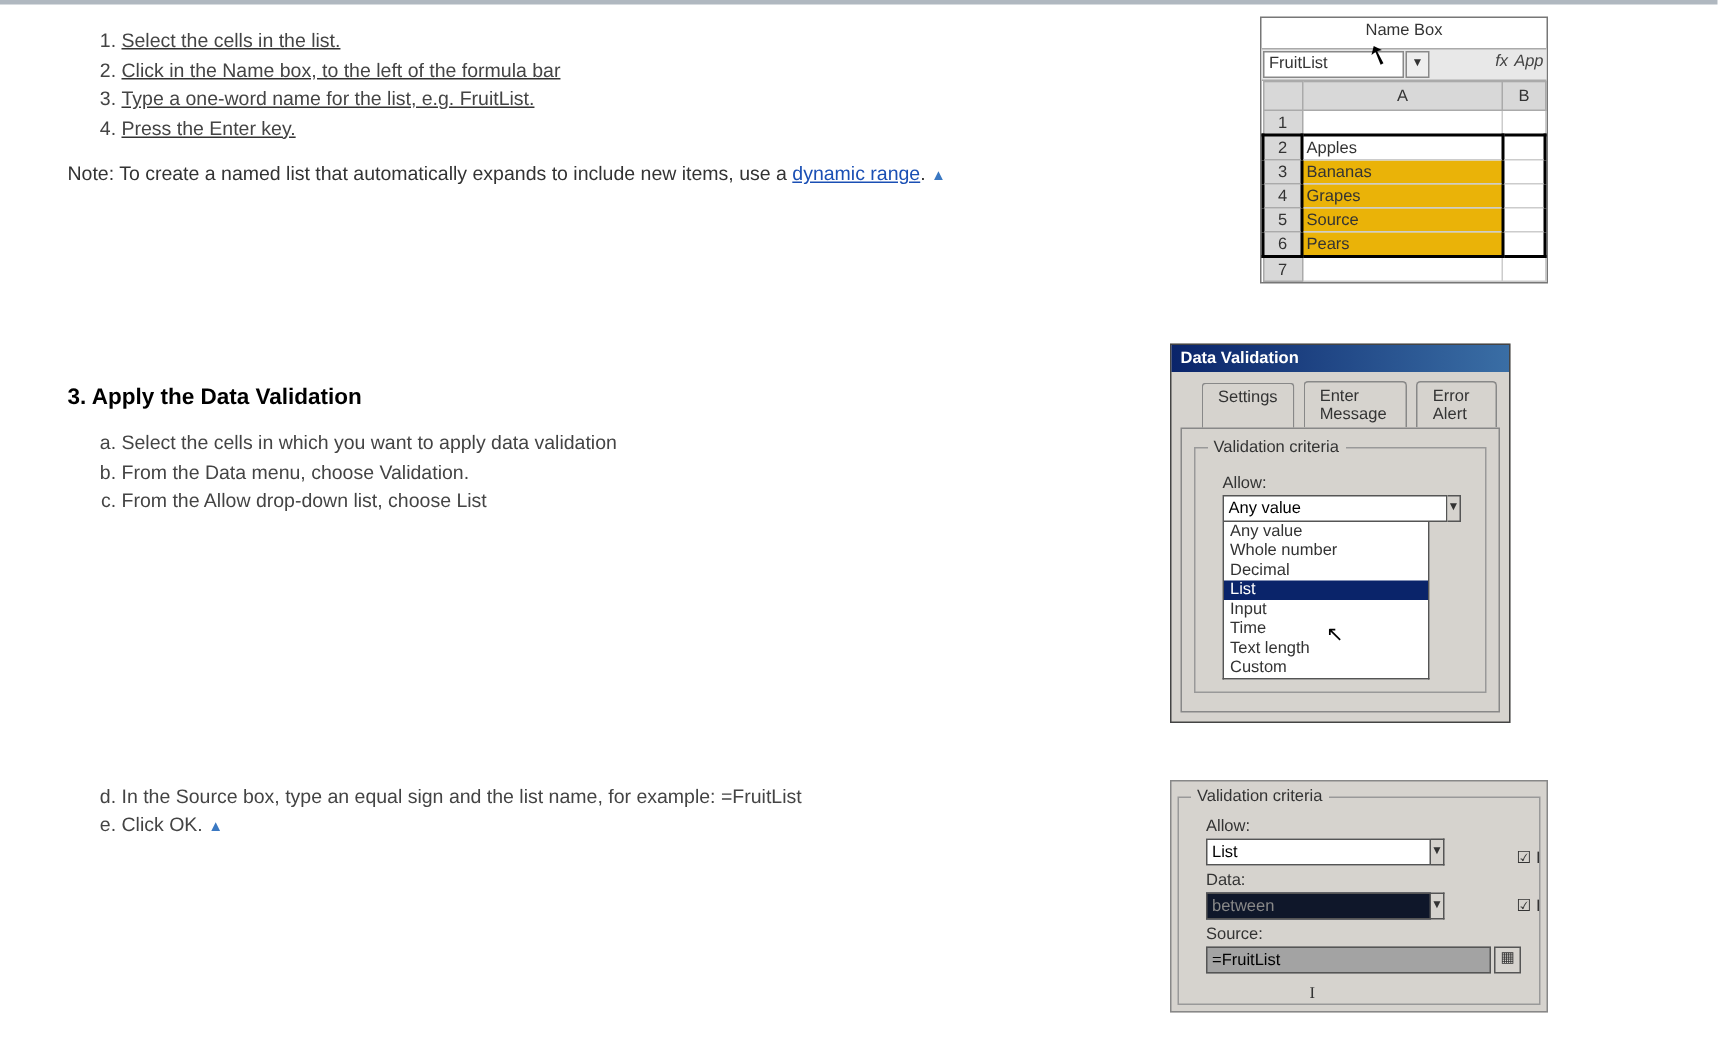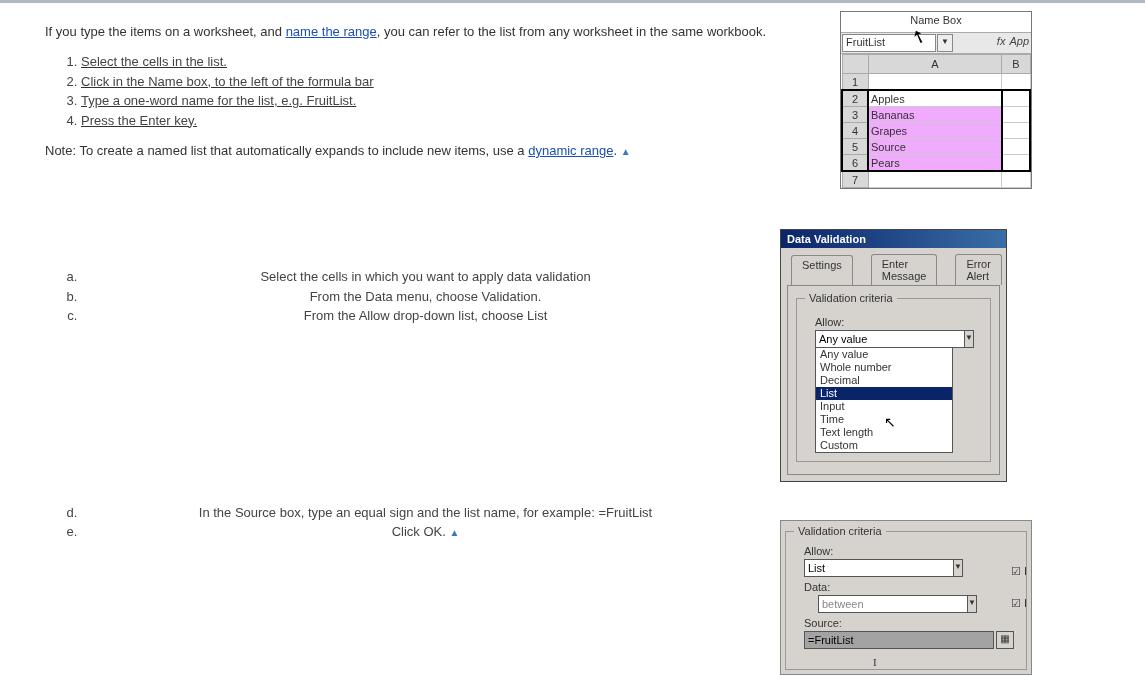--- a/index.html
+++ b/index.html
@@ -23,21 +23,21 @@
     box-sizing: border-box;
   }
   .right-col {
     width: 300px;
   }
   a { color: #1a4fb4; text-decoration: underline; }
   .up-tri { color: #3a78c2; font-size: 10px; cursor: pointer; }
   ol, ul { margin: 6px 0 6px 36px; padding: 0; }
   ol li, ul li { line-height: 1.5; color: #444; }
   ol.numbered { list-style: decimal; text-decoration: underline; }
-  ol.lettered { list-style: lower-alpha; text-align: center; }
+  ol.lettered { list-style: lower-alpha; }
   h3 { font-size: 15px; font-weight: bold; color: #000; margin: 30px 0 12px 0; }
 
   
   .fig-namebox {
     border: 1px solid #777;
     background: #fff;
     width: 190px;
     margin-left: 60px;
     font-family: Arial, sans-serif;
     font-size: 11px;
@@ -112,21 +112,21 @@
   .fig-namebox .rowhead {
     background: #d8d8d8;
     text-align: center;
     width: 20px;
     border: 1px solid #aaa;
     color: #333;
   }
   .fig-namebox .sel-top td { border-top: 2px solid #000; }
   .fig-namebox .sel-bot td { border-bottom: 2px solid #000; }
   .fig-namebox .sel td { border-left: 2px solid #000; border-right: 2px solid #000; }
-  .fig-namebox .sel-a { background: #f0abfc; }
+  .fig-namebox .sel-a { background: #eab308; }
   .fig-namebox .act { background: #fff; }
 
   
   .fig-dv {
     width: 225px;
     margin-top: 40px;
     margin-left: 0;
     font-family: Tahoma, Arial, sans-serif;
     font-size: 11px;
     border: 1px solid #444;
@@ -134,22 +134,22 @@
   }
   .fig-dv .titlebar {
     background: linear-gradient(to right, #0a246a, #3a6ea5);
     color: #fff;
     font-weight: bold;
     font-size: 11px;
     padding: 3px 6px;
   }
   .fig-dv .tabs {
     display: flex;
-    gap: 16px;
-    padding: 6px 6px 0 10px;
+    gap: 4px;
+    padding: 6px 6px 0 20px;
   }
   .fig-dv .tab {
     border: 1px solid #888;
     border-bottom: none;
     padding: 3px 10px;
     background: #d6d3ce;
     font-size: 11px;
     border-radius: 3px 3px 0 0;
     margin-right: 2px;
   }
@@ -230,21 +230,21 @@
     width: 130px;
   }
   .fig-crit .combo input {
     flex: 1;
     border: 1px solid #555;
     height: 14px;
     font-size: 11px;
     padding: 1px 3px;
     background: #fff;
   }
-  .fig-crit .combo input[disabled] { background: #ffffff; color: #888; margin-left: 14px; }
+  .fig-crit .combo input[disabled] { background: #0f172a; color: #888; }
   .fig-crit .combo .ddbtn {
     width: 14px;
     border: 1px solid #555;
     border-left: none;
     background: #d6d3ce;
     text-align: center;
     font-size: 8px;
     line-height: 14px;
   }
   .fig-crit .srcrow {
@@ -277,37 +277,35 @@
   .spacer-big { height: 90px; }
   .spacer-med { height: 165px; }
 </style>
 </head>
 <body>
 
 <div class="page">
 
   <div class="left-col">
 
-    <p>
-      <span>If you type the items on a worksheet, and </span><a href="#">name the range</a><span>, you can refer to the list from any worksheet in the same workbook.</span>
-    </p>
 
     <ol class="numbered">
       <li>Select the cells in the list.</li>
       <li>Click in the Name box, to the left of the formula bar</li>
       <li>Type a one-word name for the list, e.g. FruitList.</li>
       <li>Press the Enter key.</li>
     </ol>
 
     <p>
       <span>Note: To create a named list that automatically expands to include new items, use a </span><a href="#">dynamic range</a><span>. </span><span class="up-tri">▲</span>
     </p>
 
     <div class="spacer-big"></div>
 
+    <h3>3. Apply the Data Validation</h3>
 
     <ol class="lettered">
       <li>Select the cells in which you want to apply data validation</li>
       <li>From the Data menu, choose Validation.</li>
       <li>From the Allow drop-down list, choose List</li>
     </ol>
 
     <div class="spacer-med"></div>
 
     <ol class="lettered" start="4">

